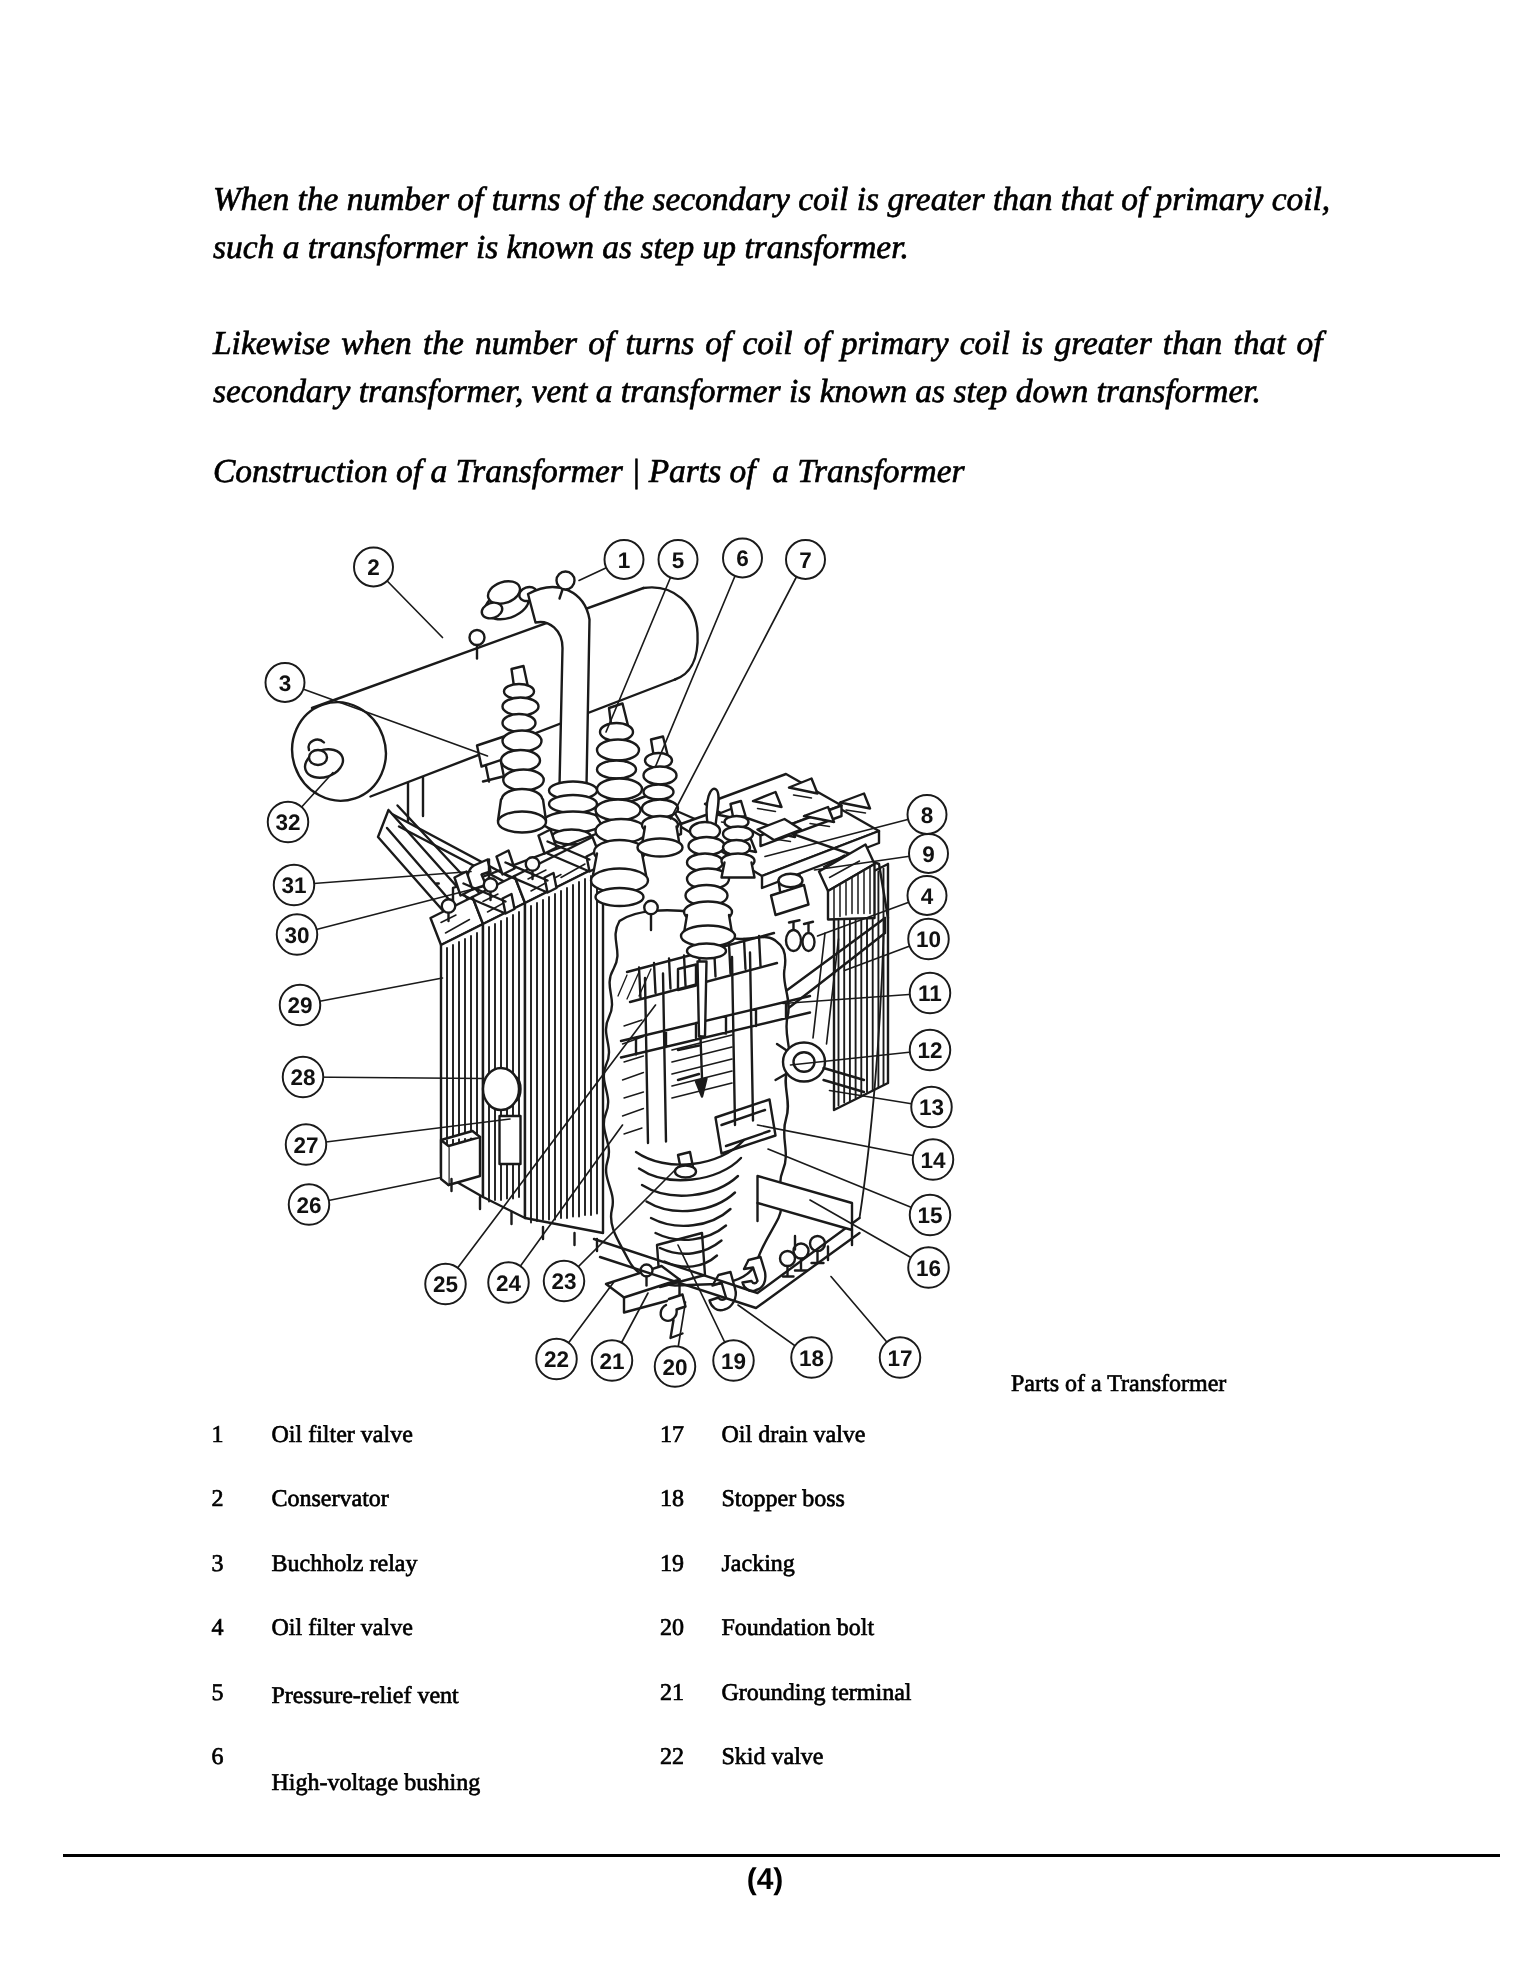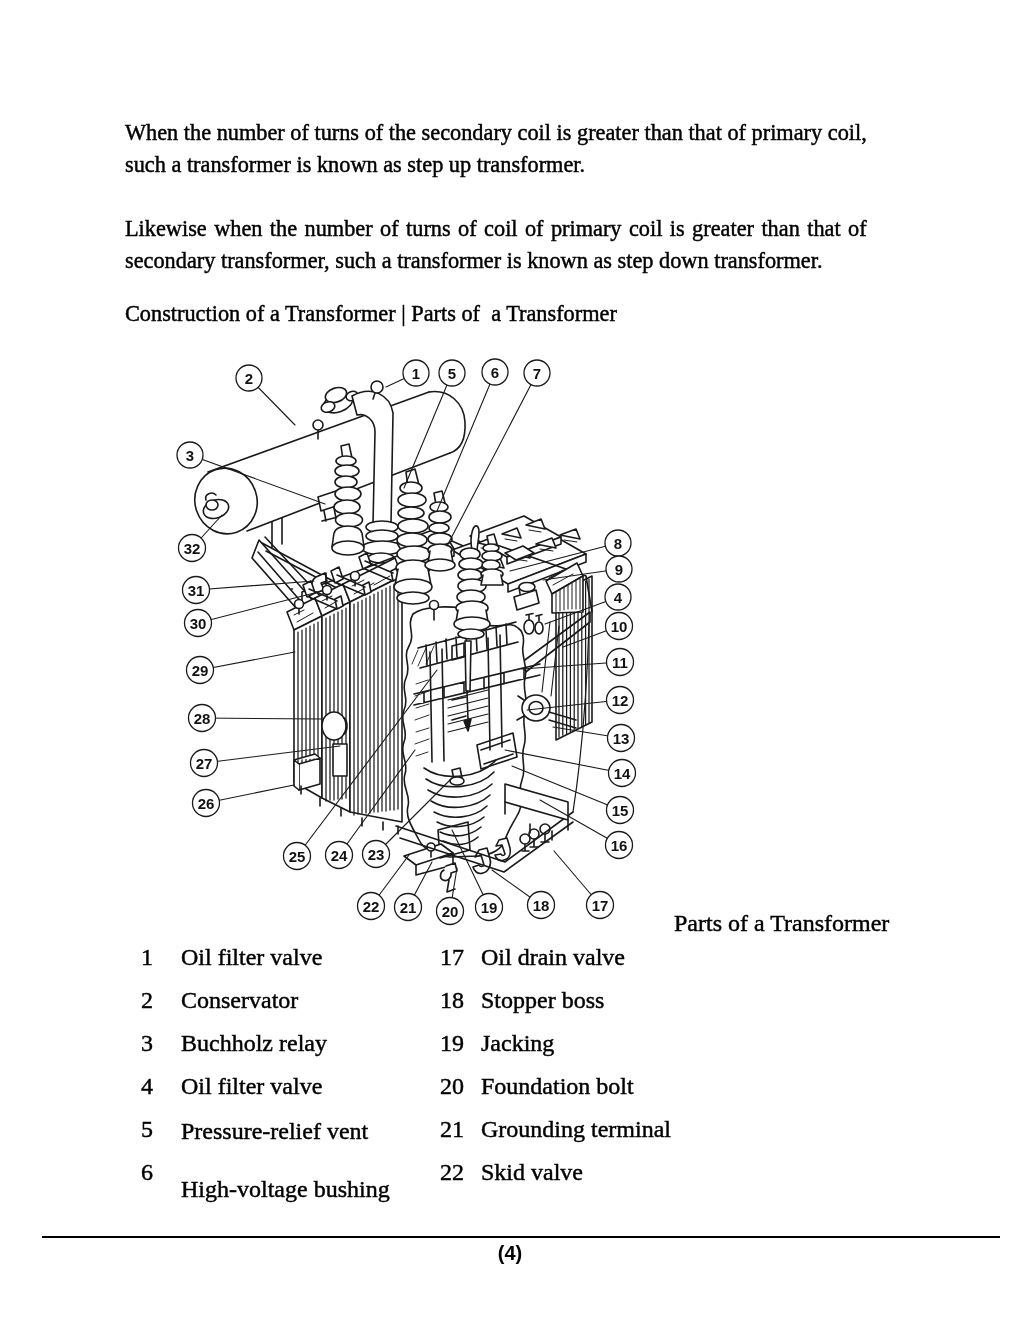--- a/index.html
+++ b/index.html
@@ -1,29 +1,29 @@
 <!DOCTYPE html>
 <html><head>
 <meta charset="utf-8">
 <style>
   html,body{margin:0;padding:0;background:#fff;}
   body{width:1020px;height:1320px;position:relative;overflow:hidden;
        font-family:"Liberation Serif",serif;color:#000;}
-  .line{position:absolute;left:125px;font-size:22.3px;line-height:28px;
-        white-space:pre;-webkit-text-stroke:0.45px #000;}
-  .lst{position:absolute;font-size:24px;line-height:28px;white-space:pre;
+  .line{position:absolute;left:142px;font-size:22.3px;line-height:28px;
+        white-space:pre;font-style:italic;-webkit-text-stroke:0.45px #000;}
+  .lst{position:absolute;font-size:16px;line-height:28px;white-space:pre;
        -webkit-text-stroke:0.45px #000;}
   #diagram{position:absolute;left:0;top:0;}
 </style>
 </head>
 <body>
 <div class="line" style="top:118.5px">When the number of turns of the secondary coil is greater than that of primary coil,</div>
 <div class="line" style="top:150.5px">such a transformer is known as step up transformer.</div>
 <div class="line" style="top:214.5px;word-spacing:1.85px">Likewise when the number of turns of coil of primary coil is greater than that of</div>
-<div class="line" style="top:246.5px">secondary transformer, such a transformer is known as step down transformer.</div>
+<div class="line" style="top:246.5px">secondary transformer, vent a transformer is known as step down transformer.</div>
 <div class="line" style="top:299.5px">Construction of a Transformer | Parts of&nbsp; a Transformer</div>
 
 <div class="lst" style="left:674px;top:908.5px">Parts of a Transformer</div>
 
 <div class="lst" style="left:141px;top:942.5px">1</div>
 <div class="lst" style="left:181px;top:942.5px">Oil filter valve</div>
 <div class="lst" style="left:141px;top:985.5px">2</div>
 <div class="lst" style="left:181px;top:985.5px">Conservator</div>
 <div class="lst" style="left:141px;top:1028.5px">3</div>
 <div class="lst" style="left:181px;top:1028.5px">Buchholz relay</div>

